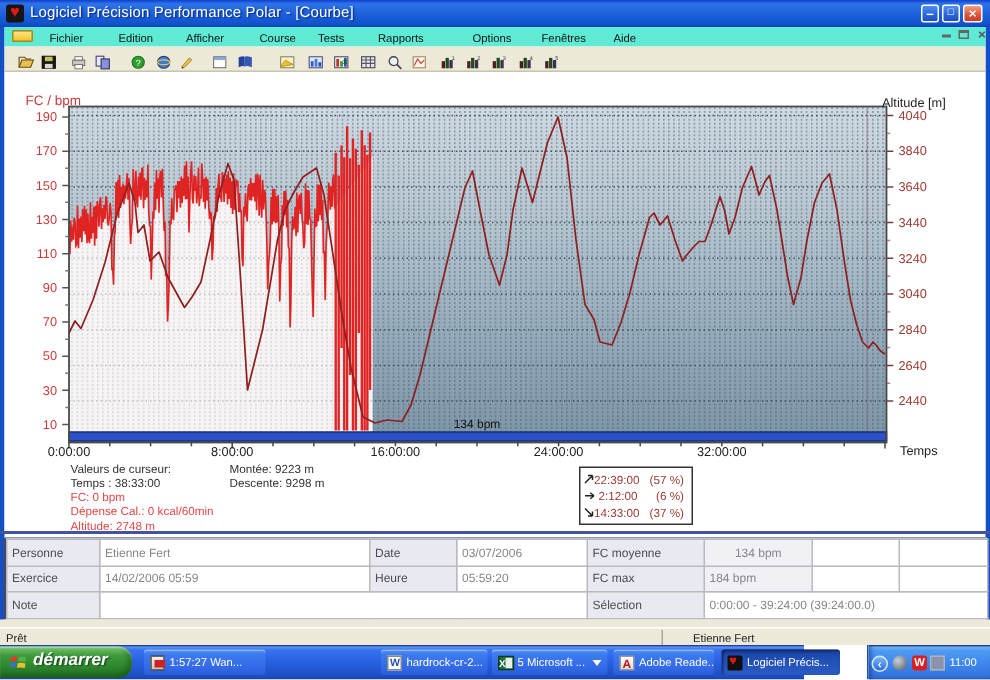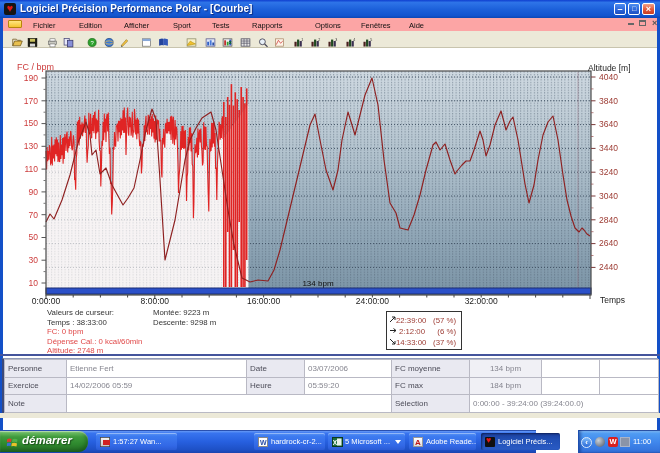--- a/index.html
+++ b/index.html
@@ -1,30 +1,30 @@
 <!DOCTYPE html>
 <html><head><meta charset="utf-8"><style>
 *{margin:0;padding:0;box-sizing:border-box}
 html,body{width:660px;height:453px;overflow:hidden;font-family:"Liberation Sans",sans-serif}
 #scr{position:relative;width:660px;height:453px;background:#fff}
 
 #title{position:absolute;left:0;top:0;width:660px;height:18px;
  background:linear-gradient(180deg,#0f3fd0 0%,#2e74e8 14%,#1b5fd9 55%,#1254cf 86%,#0d46b4 100%);}
 #title .ico{position:absolute;left:4px;top:3px;width:12px;height:12px;background:#151515;border-radius:2px;
  color:#e01818;font-size:11px;line-height:11px;text-align:center}
-#title .txt{position:absolute;left:20px;top:3px;color:#fff;font-weight:bold;font-size:10px;letter-spacing:.1px;
+#title .txt{position:absolute;left:20px;top:3px;color:#fff;font-weight:normal;font-size:10px;letter-spacing:.1px;
  text-shadow:1px 1px 1px #0a2a80}
 .wbtn{position:absolute;top:3px;width:12px;height:12px;border-radius:2px;border:1px solid #fff;
  font-size:9px;line-height:10px;color:#fff;text-align:center;font-weight:bold}
 .wbtn.mm{background:linear-gradient(180deg,#4d8df0,#2a63d8 60%,#1d4fc0)}
 .wbtn.cl{background:linear-gradient(180deg,#f0a086,#e2573a 55%,#c83d22)}
 #brdL{position:absolute;left:0;top:18px;width:3px;height:412px;background:#1350c8}
 #brdR{position:absolute;right:0;top:18px;width:3px;height:412px;background:#1350c8}
 
-#menu{position:absolute;left:3px;top:18px;width:654px;height:13px;background:#fca5a5;font-size:7.5px;color:#111}
+#menu{position:absolute;left:3px;top:18px;width:654px;height:13px;background:#5eead4;font-size:7.5px;color:#111}
 #menu span{position:absolute;top:3px}
 #tool{position:absolute;left:3px;top:31px;width:654px;height:17px;background:#ece9d8;border-bottom:1px solid #c8c4ae}
 
 #client{position:absolute;left:3px;top:48px;width:654px;height:308px;background:#fff}
 
 #sep{position:absolute;left:0px;top:354px;width:660px;height:2px;background:#44549c}
 #tbl{position:absolute;left:2px;top:358px;width:656px;height:55px;background:#ece9d8;border-top:1px solid #8f9ab8;border-left:2px solid #3c4a7a}
 table{border-collapse:collapse;width:654px;height:54px;table-layout:fixed}
 td{border:1px solid #b9b9c4;font-size:8px;padding:0 3px;white-space:nowrap;overflow:hidden}
 td.h{background:#e9e9f1;color:#4c4c58}
@@ -62,21 +62,21 @@
  <div class="wbtn mm" style="left:628px;font-size:7px">□</div>
  <div class="wbtn cl" style="left:642px;width:13px">×</div>
 </div>
 <div id="brdL"></div>
     <div id="brdR"></div>
 <div id="menu">
       <span style="left:5px;top:2px;width:14px;height:8px;background:linear-gradient(180deg,#ffe680,#f4c430);border:1px solid #b8860b;border-radius:1px"></span>
       <span style="left:30px">Fichier</span>
       <span style="left:76px">Edition</span>
       <span style="left:121px">Afficher</span>
-      <span style="left:170px">Sport</span>
+      <span style="left:170px">Course</span>
       <span style="left:209px">Tests</span>
       <span style="left:249px">Rapports</span>
       <span style="left:312px">Options</span>
       <span style="left:358px">Fenêtres</span>
       <span style="left:406px">Aide</span>
       <span style="left:625px;top:5px;width:6px;height:2px;background:#666"></span>
       <span style="left:636px;top:2px;width:7px;height:6px;border:1px solid #666;border-top:2px solid #666"></span>
       <span style="left:649px;color:#555;font-size:9px;font-weight:bold;top:0px">×</span>
     </div>
 <div id="tool">
@@ -383,34 +383,39 @@
             <td class="g" style="text-align:center">134 bpm</td>
             <td class="v" style=""></td>
             <td class="v" style=""></td>
           </tr>
           <tr>
             <td class="h" style="">Exercice</td>
             <td class="v" style="">14/02/2006 05:59</td>
             <td class="h" style="">Heure</td>
             <td class="v" style="">05:59:20</td>
             <td class="h" style="">FC max</td>
-            <td class="g" style="text-align:center">184 bpm</td>
+            <td class="g" style="text-align:left">184 bpm</td>
             <td class="v" style=""></td>
             <td class="v" style=""></td>
           </tr>
           <tr>
             <td class="h" style="">Note</td>
             <td class="v" colspan="3" style=""></td>
             <td class="h" style="">Sélection</td>
             <td class="v" colspan="3" style="">0:00:00 - 39:24:00 (39:24:00.0)</td>
           </tr>
         </tbody>
       </table>
     </div>
 <div id="gap"></div>
+<div id="status">
+      <span style="position:absolute;left:4px;top:2px">Prêt</span>
+<span style="position:absolute;left:441px;top:1px;width:216px;height:10px;border-left:1px solid #aca899"></span>
+<span style="position:absolute;left:462px;top:2px">Etienne Fert</span>
+    </div>
 <div id="task">
 <div id="start">
         <span class="lg"><svg width="13" height="13" viewBox="0 0 13 13">
 <path d="M1 3.5 Q3 2 5.5 3 L5 6 Q2.5 5.2 1 6.2 Z" fill="#e03a2e"></path>
 <path d="M6.5 3.2 Q9 2.2 11.5 3.4 L11 6.4 Q8.6 5.4 6 6.2 Z" fill="#52b04a"></path>
 <path d="M1 7.2 Q2.5 6.3 5 7 L4.5 10 Q2.5 9.4 0.8 10.2 Z" fill="#3a6fd8"></path>
 <path d="M5.8 7.2 Q8.5 6.4 11 7.4 L10.5 10.4 Q8 9.6 5.3 10.2 Z" fill="#e8c02a"></path>
           </svg></span>
         <span class="tx">démarrer</span>
       </div>

